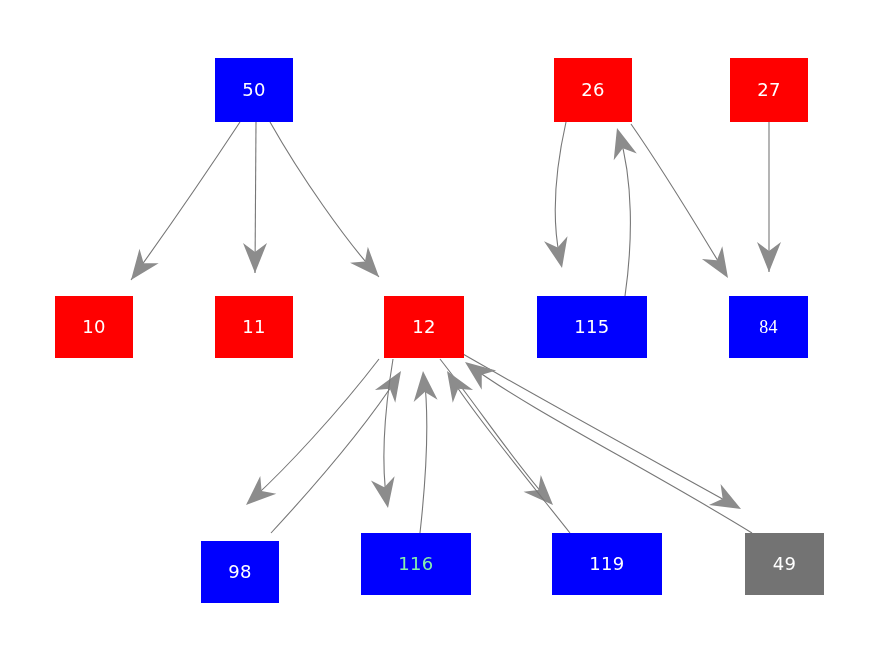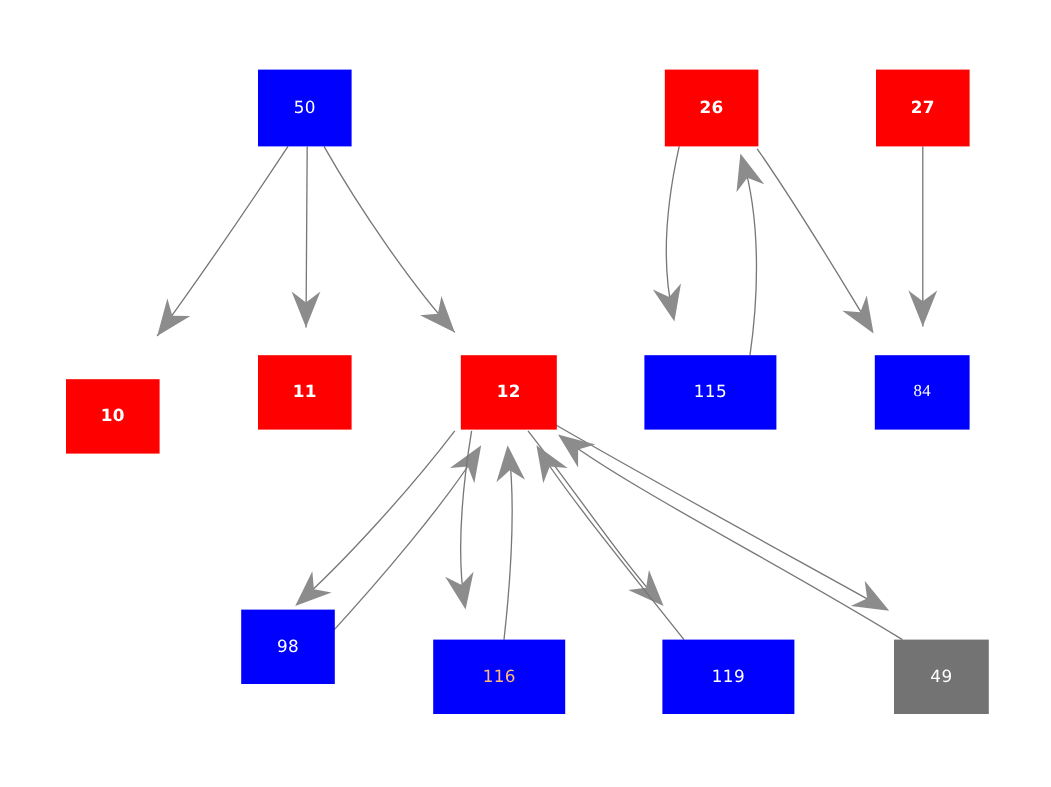--- a/index.html
+++ b/index.html
@@ -36,26 +36,26 @@
     stroke: none;
   }
   .node {
     position: absolute;
     box-sizing: border-box;
     display: flex;
     align-items: center;
     justify-content: center;
     color: #ffffff;
     font-family: "DejaVu Sans", sans-serif;
-    font-size: 14px;
+    font-size: 18px;
     line-height: 1;
     letter-spacing: 0.3px;
     user-select: none;
   }
-  .node-red { background: #ff0000; font-weight: bold; }
+  .node-red { background: #ff0000; }
   .node-blue { background: #0000ff; }
   .node-label {
     display: block;
     text-align: center;
   }
 </style>
 </head>
 <body>
 
 <div id="canvas" style="width: 876px; height: 656px; background: rgb(255, 255, 255);">
@@ -96,40 +96,40 @@
   <div id="node-layer">
       <div class="node node-blue" style="left: 215px; top: 58px; width: 78px; height: 64px; background: rgb(0, 0, 255);">
         <span class="node-label" style="color: rgb(255, 255, 255);">50</span>
       </div>
       <div class="node node-red" style="left: 554px; top: 58px; width: 78px; height: 64px; background: rgb(255, 0, 0);">
         <span class="node-label" style="color: rgb(255, 255, 255);">26</span>
       </div>
       <div class="node node-red" style="left: 730px; top: 58px; width: 78px; height: 64px; background: rgb(255, 0, 0);">
         <span class="node-label" style="color: rgb(255, 255, 255);">27</span>
       </div>
-      <div class="node node-red" style="left: 55px; top: 296px; width: 78px; height: 62px; background: rgb(255, 0, 0); margin-top: 20px;">
+      <div class="node node-red" style="left: 55px; top: 296px; width: 78px; height: 62px; background: rgb(255, 0, 0);">
         <span class="node-label" style="color: rgb(255, 255, 255);">10</span>
       </div>
       <div class="node node-red" style="left: 215px; top: 296px; width: 78px; height: 62px; background: rgb(255, 0, 0);">
         <span class="node-label" style="color: rgb(255, 255, 255);">11</span>
       </div>
       <div class="node node-red" style="left: 384px; top: 296px; width: 80px; height: 62px; background: rgb(255, 0, 0);">
         <span class="node-label" style="color: rgb(255, 255, 255);">12</span>
       </div>
       <div class="node node-blue" style="left: 537px; top: 296px; width: 110px; height: 62px; background: rgb(0, 0, 255);">
         <span class="node-label" style="color: rgb(255, 255, 255);">115</span>
       </div>
       <div class="node node-blue" style="left: 729px; top: 296px; width: 79px; height: 62px; background: rgb(0, 0, 255); font-family: Liberation Serif, serif;">
         <span class="node-label" style="color: rgb(255, 255, 255);">84</span>
       </div>
-      <div class="node node-blue" style="left: 201px; top: 508px; width: 78px; height: 62px; background: rgb(0, 0, 255);">
+      <div class="node node-blue" style="left: 201px; top: 541px; width: 78px; height: 62px; background: rgb(0, 0, 255);">
         <span class="node-label" style="color: rgb(255, 255, 255);">98</span>
       </div>
       <div class="node node-blue" style="left: 361px; top: 533px; width: 110px; height: 62px; background: rgb(0, 0, 255);">
-        <span class="node-label" style="color: #fdba74;">116</span>
+        <span class="node-label" style="color: #86efac;">116</span>
       </div>
       <div class="node node-blue" style="left: 552px; top: 533px; width: 110px; height: 62px; background: rgb(0, 0, 255);">
         <span class="node-label" style="color: rgb(255, 255, 255);">119</span>
       </div>
       <div class="node node-blue" style="left: 745px; top: 533px; width: 79px; height: 62px; background: #737373;">
         <span class="node-label" style="color: rgb(255, 255, 255);">49</span>
       </div>
     </div>
 
 </div>

